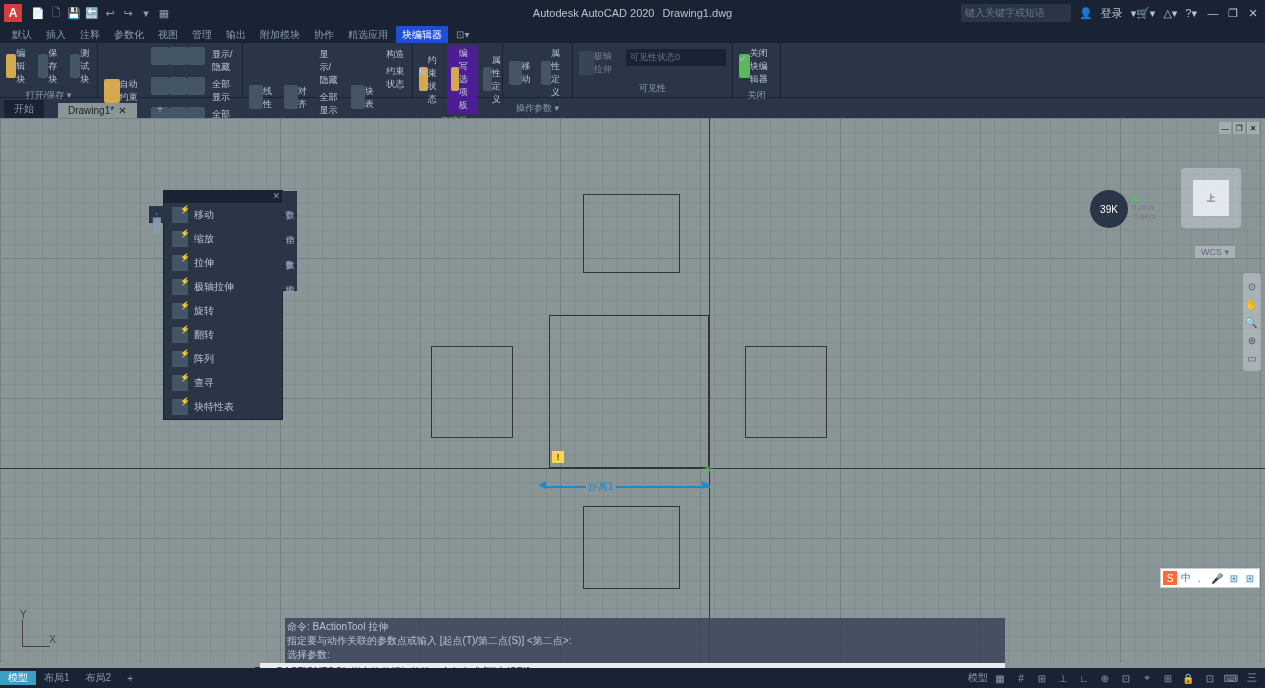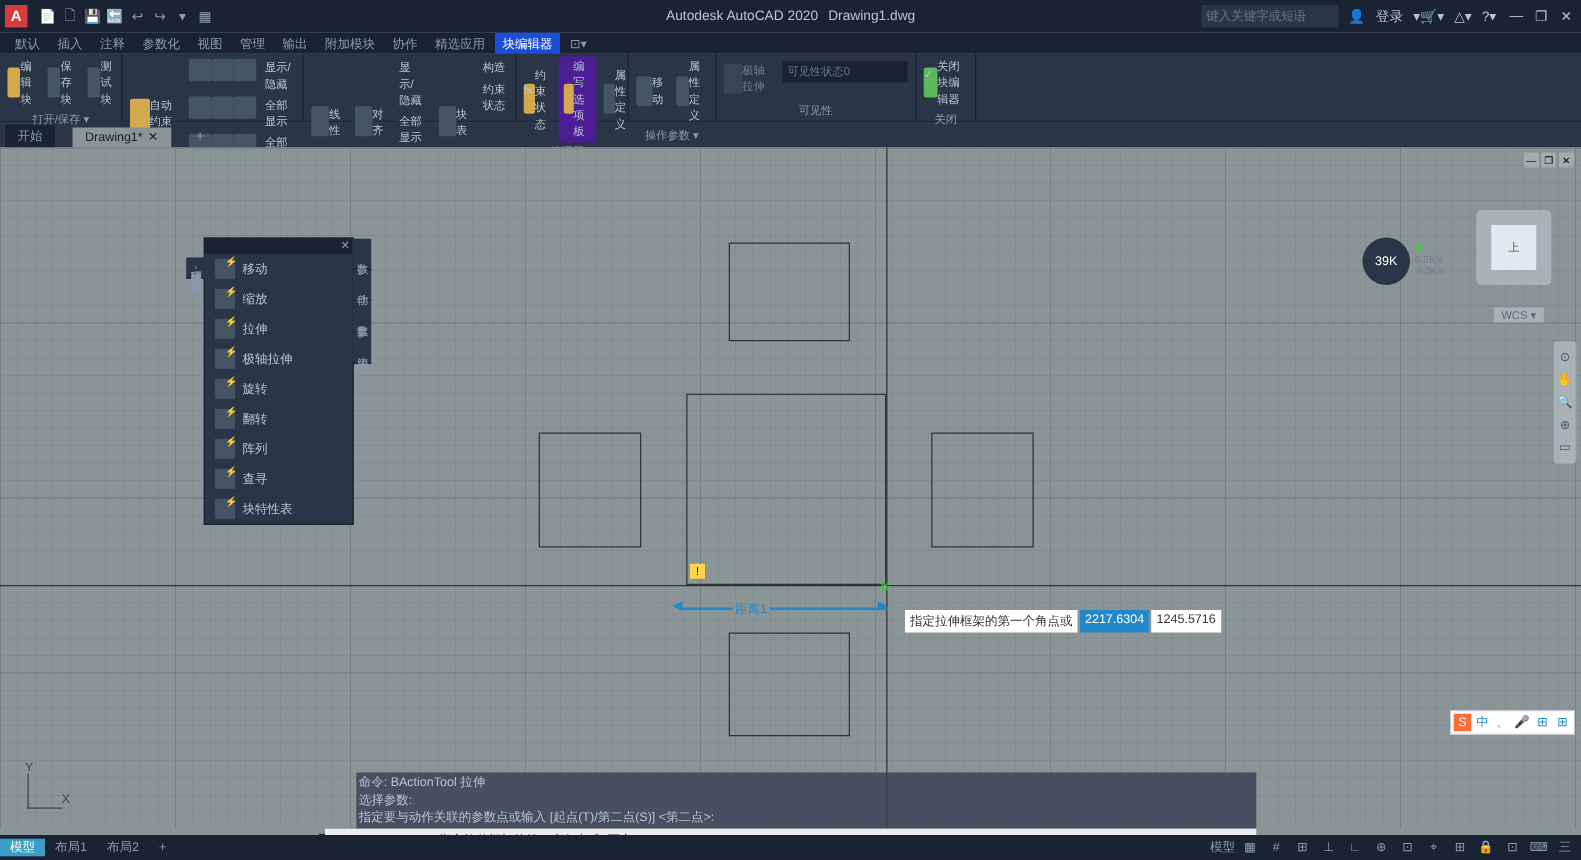--- a/index.html
+++ b/index.html
@@ -286,25 +286,20 @@
   <div class="rect" style="left:583px;top:388px;width:97px;height:83px"></div>
 
   <div class="dim-arrow l"></div>
   <div class="dim-arrow r"></div>
   <div class="dim-line"></div>
   <div class="dim-label">距离1</div>
 
   <div class="warn-badge">!</div>
   <div class="cursor-pt"></div>
 
-  <div class="input-tooltip">
-    <div class="tip-label">指定拉伸框架的第一个角点或</div>
-    <div class="tip-val sel">2217.6304</div>
-    <div class="tip-val">1245.5716</div>
-  </div>
 
   <div class="doc-btns">
     <div class="doc-btn">—</div>
     <div class="doc-btn">❐</div>
     <div class="doc-btn">✕</div>
   </div>
 
   <div class="gauge">
     <div class="gauge-circle">39K</div>
     <div class="gauge-stats">
@@ -379,22 +374,22 @@
 
   <div class="ucs-icon">
     <div class="ucs-y">Y</div>
     <div class="ucs-x">X</div>
     <div class="ucs-line-y"></div>
       <div class="ucs-line-x"></div>
   </div>
 
   <div class="cmdhistory">
     <div>命令: BActionTool 拉伸</div>
+    <div>指定要与动作关联的参数点或输入 [起点(T)/第二点(S)] &lt;第二点&gt;:</div>
     <div>选择参数:</div>
-    <div>指定要与动作关联的参数点或输入 [起点(T)/第二点(S)] &lt;第二点&gt;:</div>
   </div>
 
   <div class="ime-bar">
     <div class="ime-btn org">S</div>
     <div class="ime-btn blu">中</div>
     <div class="ime-btn blu">、</div>
     <div class="ime-btn blu">🎤</div>
     <div class="ime-btn blu">⊞</div>
     <div class="ime-btn blu">⊞</div>
   </div>

